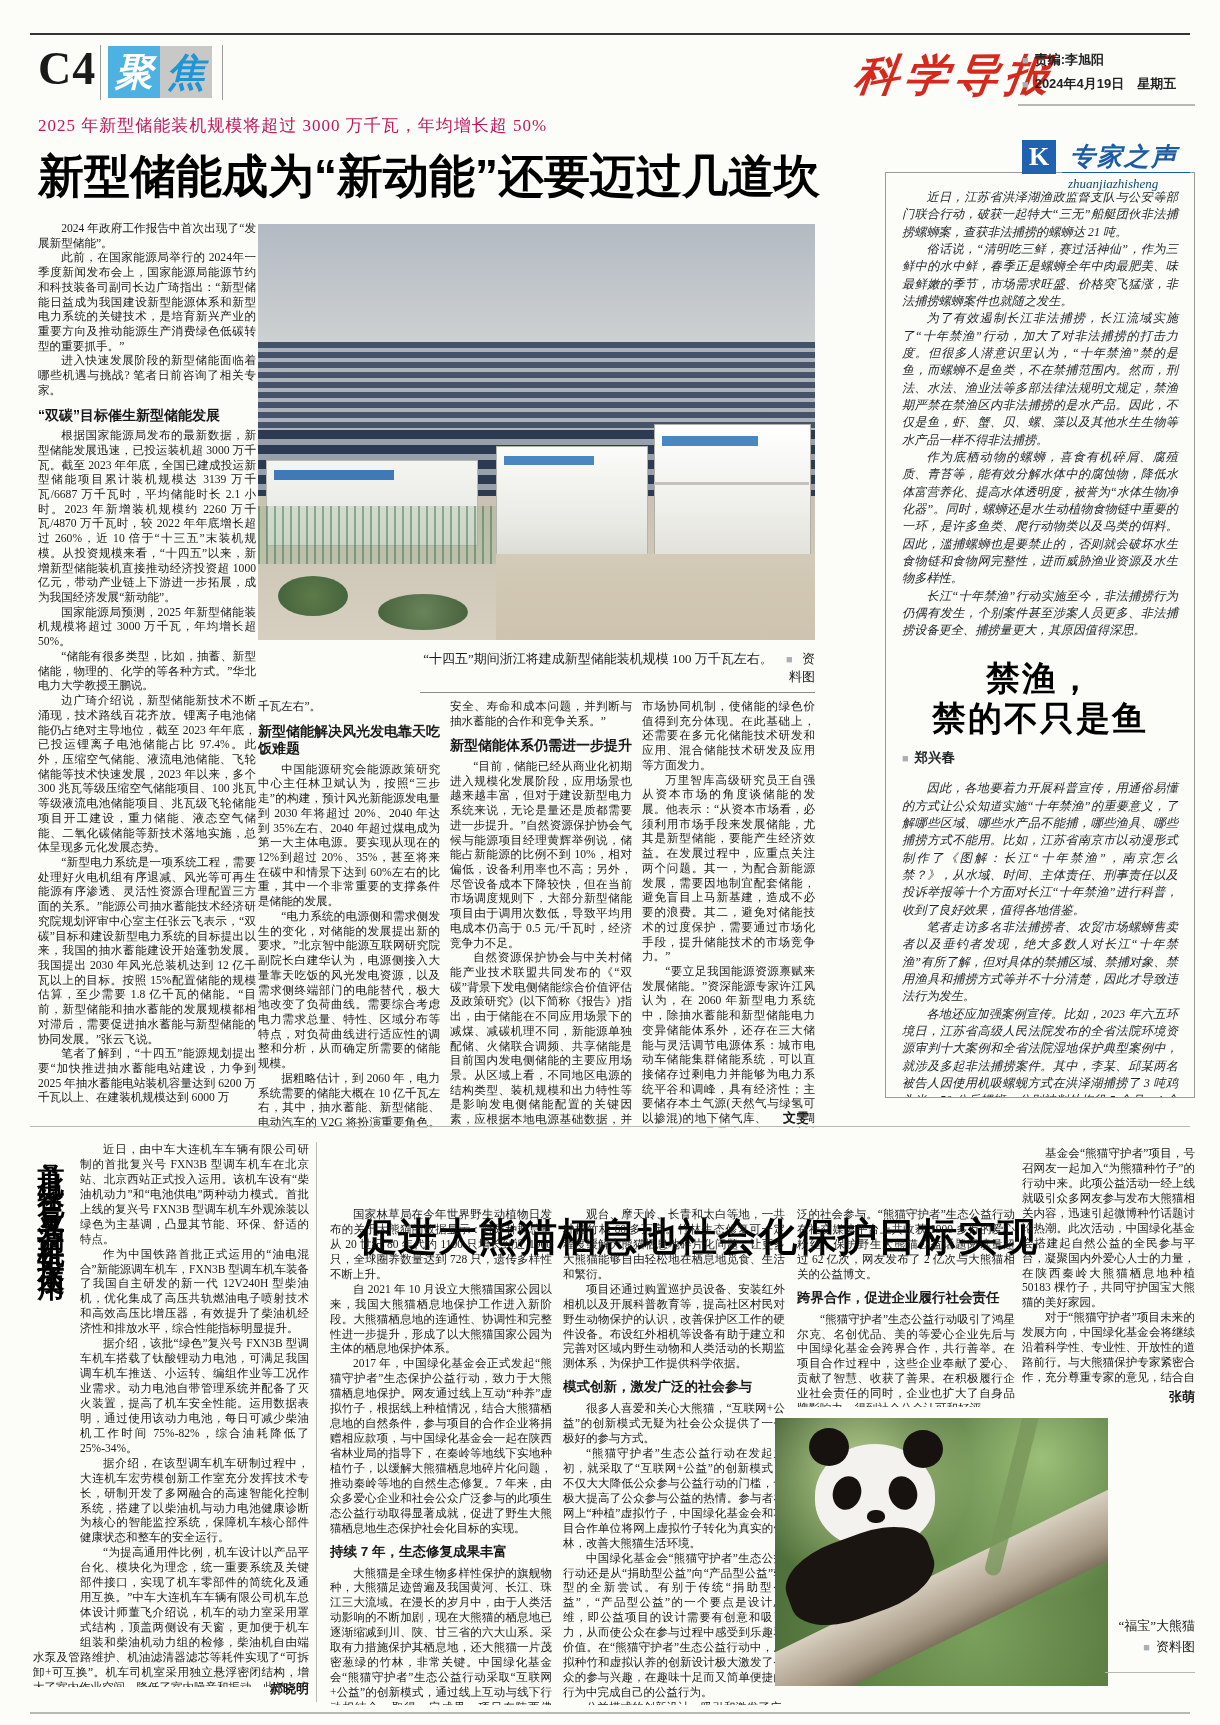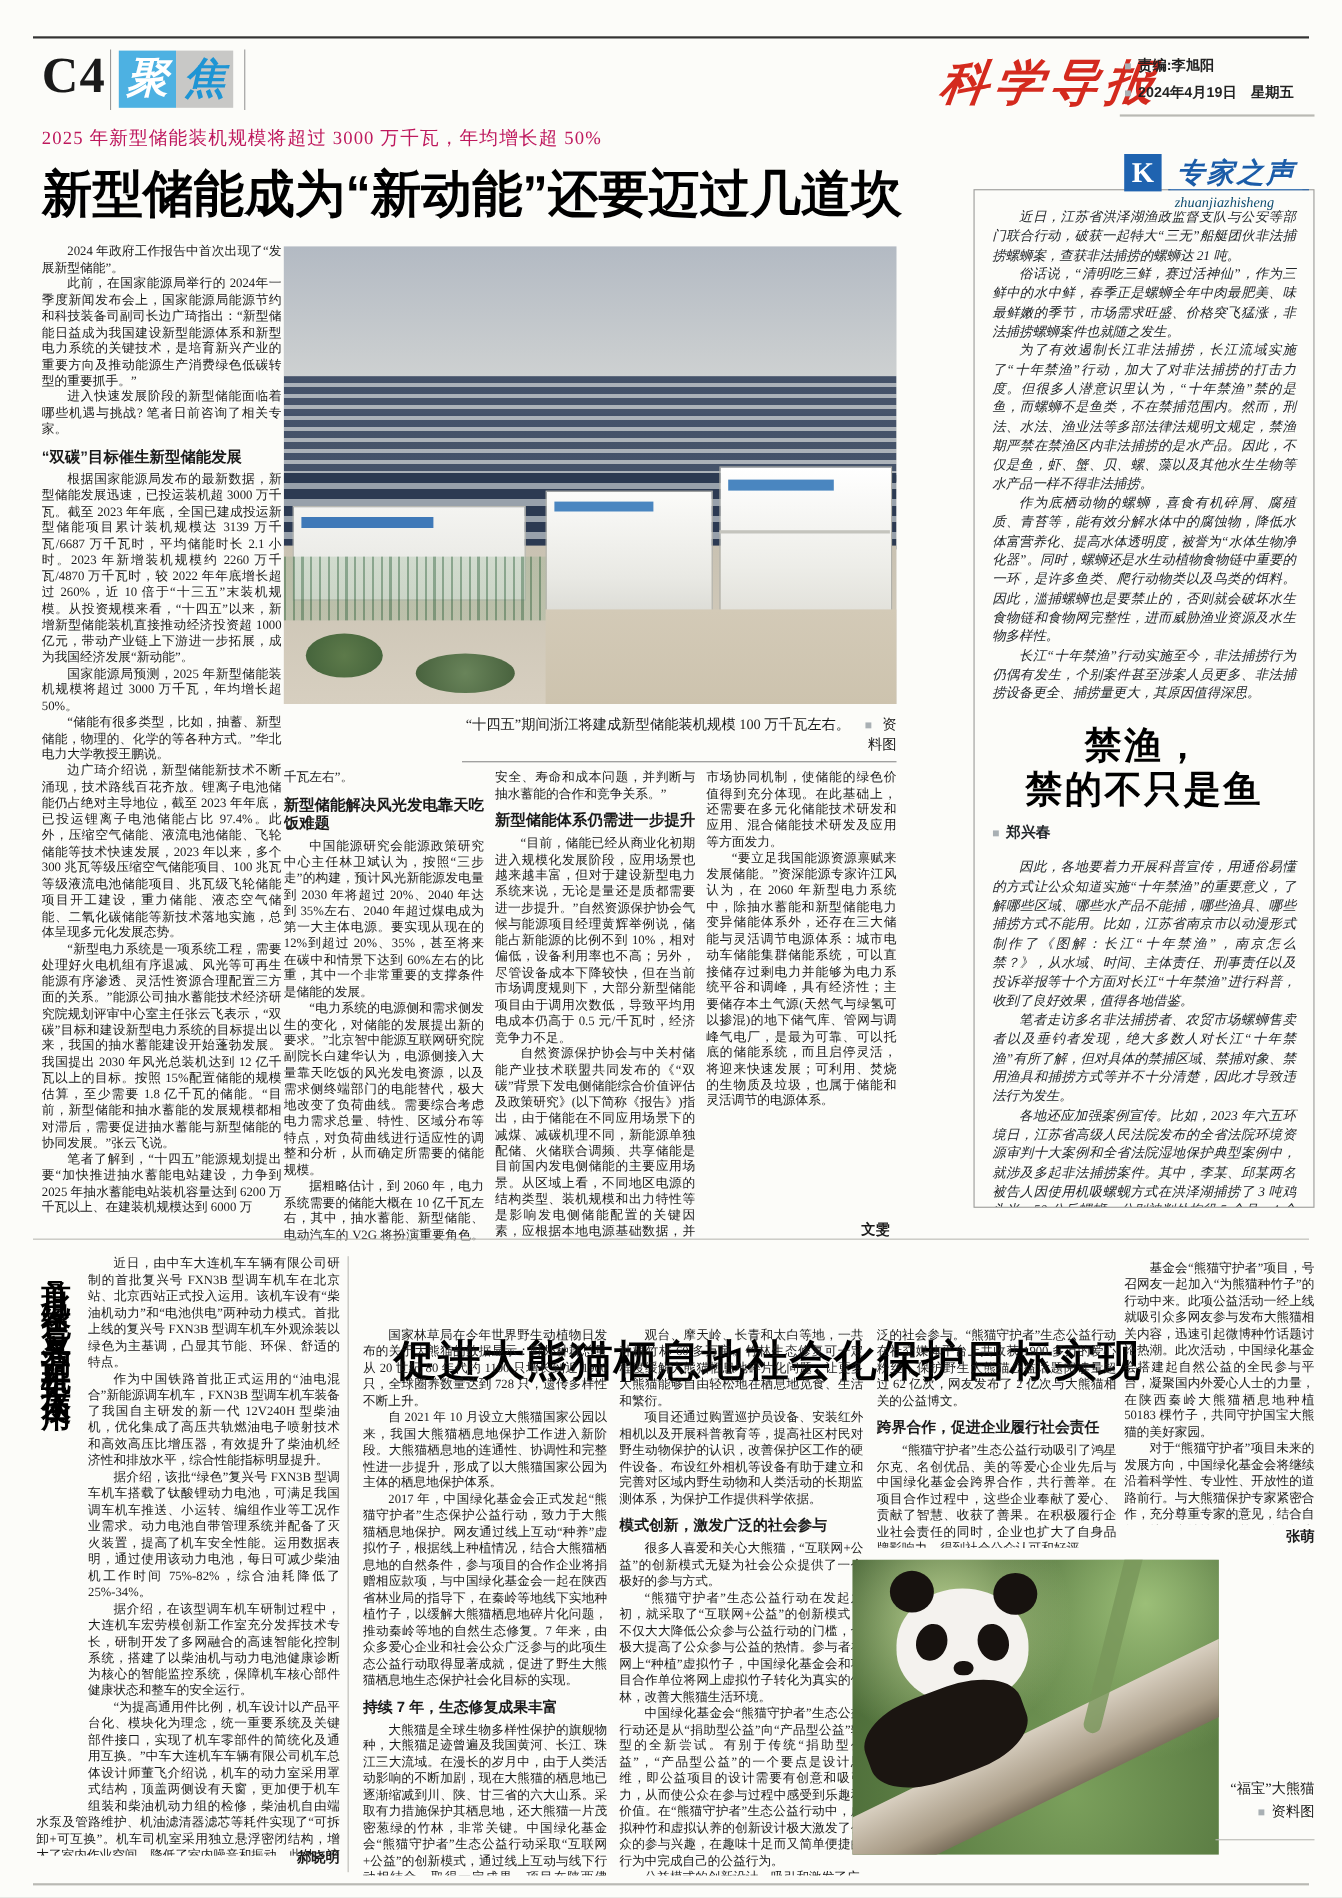--- a/index.html
+++ b/index.html
@@ -152,20 +152,21 @@
     <p class="noindent">安全、寿命和成本问题，并判断与抽水蓄能的合作和竞争关系。”</p>
     <div class="subhead">新型储能体系仍需进一步提升</div>
     <div>
         <p>“目前，储能已经从商业化初期进入规模化发展阶段，应用场景也越来越丰富，但对于建设新型电力系统来说，无论是量还是质都需要进一步提升。”自然资源保护协会气候与能源项目经理黄辉举例说，储能占新能源的比例不到 10%，相对偏低，设备利用率也不高；另外，尽管设备成本下降较快，但在当前市场调度规则下，大部分新型储能项目由于调用次数低，导致平均用电成本仍高于 0.5 元/千瓦时，经济竞争力不足。</p>
         <p>自然资源保护协会与中关村储能产业技术联盟共同发布的《“双碳”背景下发电侧储能综合价值评估及政策研究》(以下简称《报告》)指出，由于储能在不同应用场景下的减煤、减碳机理不同，新能源单独配储、火储联合调频、共享储能是目前国内发电侧储能的主要应用场景。从区域上看，不同地区电源的结构类型、装机规模和出力特性等是影响发电侧储能配置的关键因素，应根据本地电源基础数据，并结合电网需求，选择储能技术及确定规模。</p>
       </div>
   </div>
   <div class="abs bodytext" style="left:642px;top:700px;width:173px;height:428px;">
     <p class="noindent">市场协同机制，使储能的绿色价值得到充分体现。在此基础上，还需要在多元化储能技术研发和应用、混合储能技术研发及应用等方面发力。</p>
     <div>
+        <p>万里智库高级研究员王自强从资本市场的角度谈储能的发展。他表示：“从资本市场看，必须利用市场手段来发展储能，尤其是新型储能，要能产生经济效益。在发展过程中，应重点关注两个问题。其一，为配合新能源发展，需要因地制宜配套储能，避免盲目上马新基建，造成不必要的浪费。其二，避免对储能技术的过度保护，需要通过市场化手段，提升储能技术的市场竞争力。”</p>
         <p>“要立足我国能源资源禀赋来发展储能。”资深能源专家许江风认为，在 2060 年新型电力系统中，除抽水蓄能和新型储能电力变异储能体系外，还存在三大储能与灵活调节电源体系：城市电动车储能集群储能系统，可以直接储存过剩电力并能够为电力系统平谷和调峰，具有经济性；主要储存本土气源(天然气与绿氢可以掺混)的地下储气库、管网与调峰气电厂，是最为可靠、可以托底的储能系统，而且启停灵活，将迎来快速发展；可利用、焚烧的生物质及垃圾，也属于储能和灵活调节的电源体系。</p>
       </div>
     <div class="byline">文雯</div>
   </div>
 
   <div class="abs expert-box kai" style="left:885px;top:172px;width:310px;height:926px;">
     <div>
         <p>近日，江苏省洪泽湖渔政监督支队与公安等部门联合行动，破获一起特大“三无”船艇团伙非法捕捞螺蛳案，查获非法捕捞的螺蛳达 21 吨。</p>
         <p>俗话说，“清明吃三鲜，赛过活神仙”，作为三鲜中的水中鲜，春季正是螺蛳全年中肉最肥美、味最鲜嫩的季节，市场需求旺盛、价格突飞猛涨，非法捕捞螺蛳案件也就随之发生。</p>
         <p>为了有效遏制长江非法捕捞，长江流域实施了“十年禁渔”行动，加大了对非法捕捞的打击力度。但很多人潜意识里认为，“十年禁渔”禁的是鱼，而螺蛳不是鱼类，不在禁捕范围内。然而，刑法、水法、渔业法等多部法律法规明文规定，禁渔期严禁在禁渔区内非法捕捞的是水产品。因此，不仅是鱼，虾、蟹、贝、螺、藻以及其他水生生物等水产品一样不得非法捕捞。</p>

